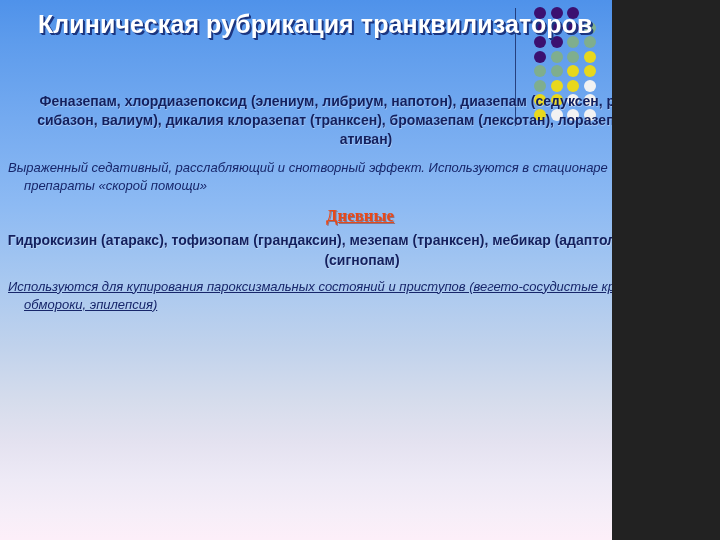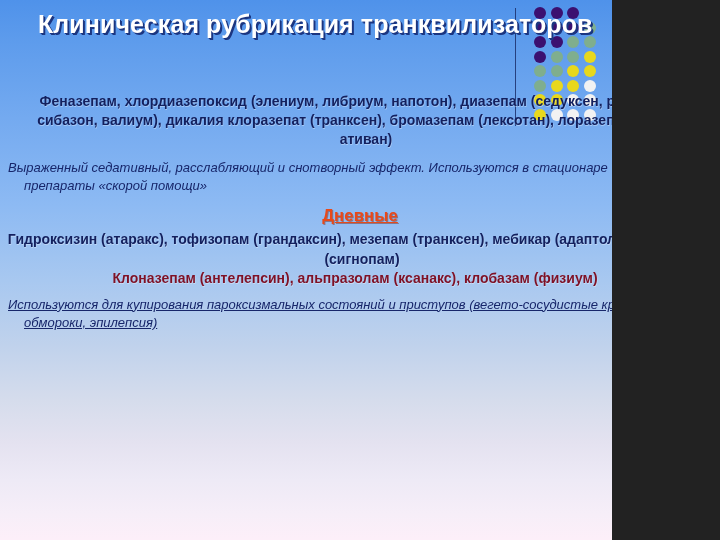--- a/index.html
+++ b/index.html
@@ -100,21 +100,21 @@
     font-style: italic;
     font-weight: normal;
     color: #17266a;
     line-height: 1.40;
     padding: 5px 16px 0 24px;
     text-indent: -16px;
   }
 
   .sec1 .body-text { padding-left: 28px; }
   .sec1 .note { padding-top: 10px; }
-  .sec2 .heading { padding-top: 11px; }
+  .sec2 .heading { padding-top: 11px; font-family: Liberation Serif, serif; }
   .sec2 .note { padding-top: 9px; }
   .sec3 .heading { padding-top: 13px; }
   .sec3 .note { padding-top: 8px; text-decoration: underline; }
 </style>
 </head>
 <body>
 
 <div id="slide">
 
   <div id="deco">
@@ -160,18 +160,17 @@
       <div class="body-text">Феназепам, хлордиазепоксид (элениум, либриум, напотон), диазепам (седуксен, реланиум, сибазон, валиум), дикалия клоразепат (транксен), бромазепам (лексотан), лоразепам (мерлит, ативан)</div>
       <div class="note">Выраженный седативный, расслабляющий и снотворный эффект. Используются в стационаре или как препараты «скорой помощи»</div>
     </div>
 
     <div class="section sec2">
       <div class="heading">Дневные</div>
       <div class="body-text">Гидроксизин (атаракс), тофизопам (грандаксин), мезепам (транксен), мебикар (адаптол), темазепам (сигнопам)</div>
     </div>
 
     <div class="section sec3">
-      <div class="body-text red">Клоназепам (антелепсин), альпразолам (ксанакс), клобазам (физиум)</div>
       <div class="note">Используются для купирования пароксизмальных состояний и приступов (вегето-сосудистые кризы, обмороки, эпилепсия)</div>
     </div>
 
   </div>
 </div>
 
 </body></html>

